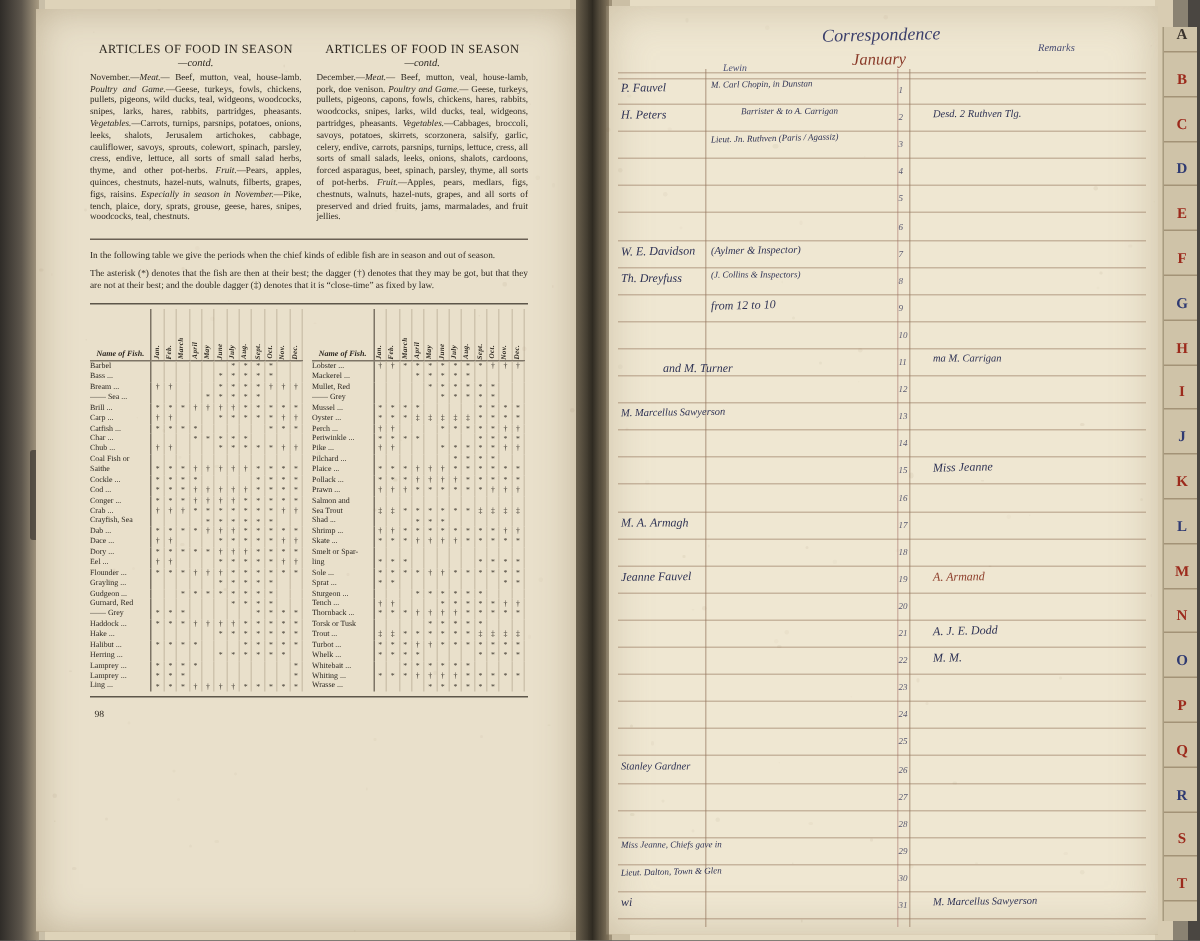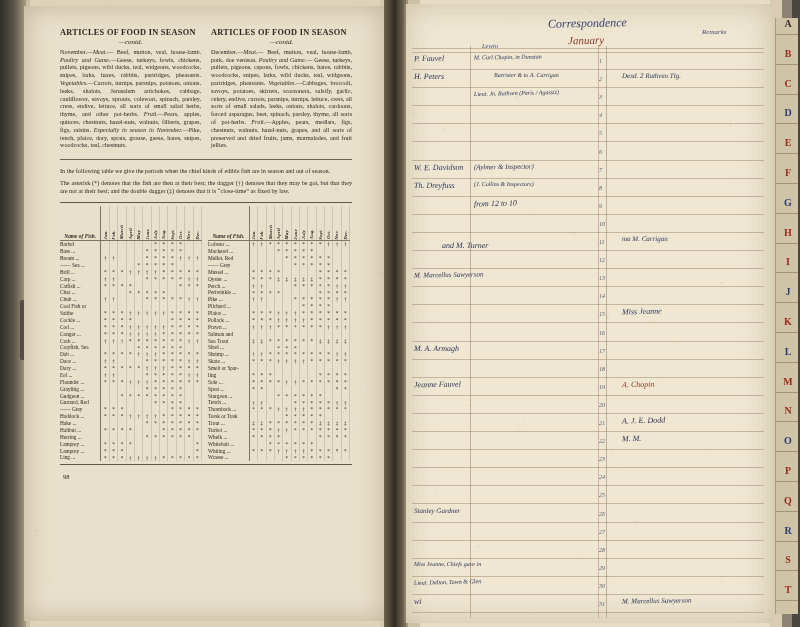--- a/index.html
+++ b/index.html
@@ -22,21 +22,21 @@
   .spinetab{position:absolute;left:20px;top:300px;width:8px;height:60px;background:#3a3630;border-radius:2px;opacity:.7;}
 
   
   .speckle{position:absolute;border-radius:50%;background:rgba(120,95,60,.25);}
 
   
   .lpage{position:absolute;left:60px;top:28px;width:292px;color:#2c2720;}
   .runhead{text-align:center;font-size:9.5px;letter-spacing:1.1px;font-weight:bold;margin-bottom:6px;}
   .cols{display:flex;gap:10px;}
   .col{width:141px;}
-  .ch{font-size:8.3px;font-weight:bold;letter-spacing:.3px;line-height:1.18;}
+  .ch{text-align:center;font-size:8.3px;font-weight:normal;letter-spacing:.3px;line-height:1.18;}
   .chs{text-align:center;font-size:7px;font-style:italic;margin-bottom:3px;}
   .body{font-size:6.1px;line-height:1.28;text-align:justify;hyphens:auto;}
   .body i{font-style:italic;}
   .rule{height:1px;background:#6a6054;margin:9px 0 7px;}
 
   .seastitle{text-align:center;font-size:8.4px;font-weight:bold;letter-spacing:.2px;margin-top:4px;}
   .seaslead{font-size:6.2px;line-height:1.3;text-align:justify;margin-top:5px;}
   .seasnote{font-size:6.2px;line-height:1.3;text-align:justify;margin-top:4px;}
 
   
@@ -53,21 +53,21 @@
   .hdrmo span{display:block;font-size:4.8px;font-style:italic;writing-mode:vertical-rl;transform:rotate(180deg);
       white-space:nowrap;margin:0 auto 1px;letter-spacing:.2px;}
   .pnum{font-size:6.4px;margin-top:8px;margin-left:3px;}
 
   
   .rpage{position:absolute;left:410px;top:8px;width:356px;height:610px;}
   .rhead{position:absolute;left:0;top:0;width:356px;height:40px;}
   .corrword{position:absolute;left:138px;top:8px;font-family:"Liberation Serif",serif;font-style:italic;
       font-size:12px;color:#3b3f6b;transform:rotate(-1.2deg);}
   .janword{position:absolute;left:158px;top:26px;font-style:italic;font-size:11px;color:#8a3b2a;transform:rotate(-1deg);}
-  .remarks{position:absolute;left:292px;top:20px;font-style:italic;font-size:7px;color:#4a4e74;}
+  .remarks{position:absolute;left:282px;top:20px;font-style:italic;font-size:7px;color:#4a4e74;}
   .colhead{position:absolute;font-style:italic;font-size:6.5px;color:#4a4e74;}
 
   .hline{position:absolute;left:2px;width:352px;height:1px;background:rgba(150,120,95,.45);}
   .vline{position:absolute;top:38px;width:1px;height:572px;background:rgba(150,120,95,.5);}
   .vline2{position:absolute;top:38px;width:1px;height:572px;background:rgba(170,120,110,.45);}
 
   .rownum{position:absolute;font-size:6px;color:#5a5a70;font-style:italic;}
   .hw{position:absolute;font-style:italic;color:#2f3355;white-space:nowrap;}
   .hw.red{color:#8e3f2c;}
   .hw.s2{font-size:8px;}
@@ -1233,21 +1233,21 @@
         <div class="hw s3" style="left: 64px; top: 154.6px; transform: rotate(-0.8deg);">(Aylmer &amp; Inspector)</div>
         <div class="hw s2" style="left: 4px; top: 172.7px; transform: rotate(-0.2deg);">Th. Dreyfuss</div>
         <div class="hw s4" style="left: 64px; top: 172.7px; transform: rotate(-0.2deg);">(J. Collins &amp; Inspectors)</div>
         <div class="hw s2" style="left: 64px; top: 190.8px; transform: rotate(-1.4deg);">from 12 to 10</div>
         <div class="hw s2" style="left: 4px; top: 233px; transform: rotate(-0.2deg); margin-left: 28px;">and M. Turner</div>
         <div class="hw s3" style="left: 212px; top: 227px; transform: rotate(-0.2deg);">ma M. Carrigan</div>
         <div class="hw s3" style="left: 4px; top: 263.2px; transform: rotate(-0.8deg);">M. Marcellus Sawyerson</div>
         <div class="hw s2" style="left: 212px; top: 299.4px; transform: rotate(-1.4deg);">Miss Jeanne</div>
         <div class="hw s2" style="left: 4px; top: 335.6px; transform: rotate(-0.2deg);">M. A. Armagh</div>
         <div class="hw s2" style="left: 4px; top: 371.8px; transform: rotate(-0.8deg);">Jeanne Fauvel</div>
-        <div class="hw s2 red" style="left: 212px; top: 371.8px; transform: rotate(-0.8deg);">A. Chopin</div>
+        <div class="hw s2 red" style="left: 212px; top: 371.8px; transform: rotate(-0.8deg);">A. Armand</div>
         <div class="hw s2" style="left: 212px; top: 408px; transform: rotate(-1.4deg);">A. J. E. Dodd</div>
         <div class="hw s2" style="left: 212px; top: 426.1px; transform: rotate(-0.8deg);">M. M.</div>
         <div class="hw s3" style="left: 4px; top: 498.5px; transform: rotate(-0.2deg);">Stanley Gardner</div>
         <div class="hw s4" style="left: 4px; top: 552.8px; transform: rotate(-0.2deg);">Miss Jeanne, Chiefs gave in</div>
         <div class="hw s4" style="left: 4px; top: 570.9px; transform: rotate(-1.4deg);">Lieut. Dalton, Town &amp; Glen</div>
         <div class="hw s2" style="left: 4px; top: 589px; transform: rotate(-0.8deg);">wi</div>
         <div class="hw s3" style="left: 212px; top: 589px; transform: rotate(-0.8deg);">M. Marcellus Sawyerson</div>
       </div>
   <div class="hline" style="top: 61px;"></div>
       <div class="hline" style="top: 79.1px;"></div>

